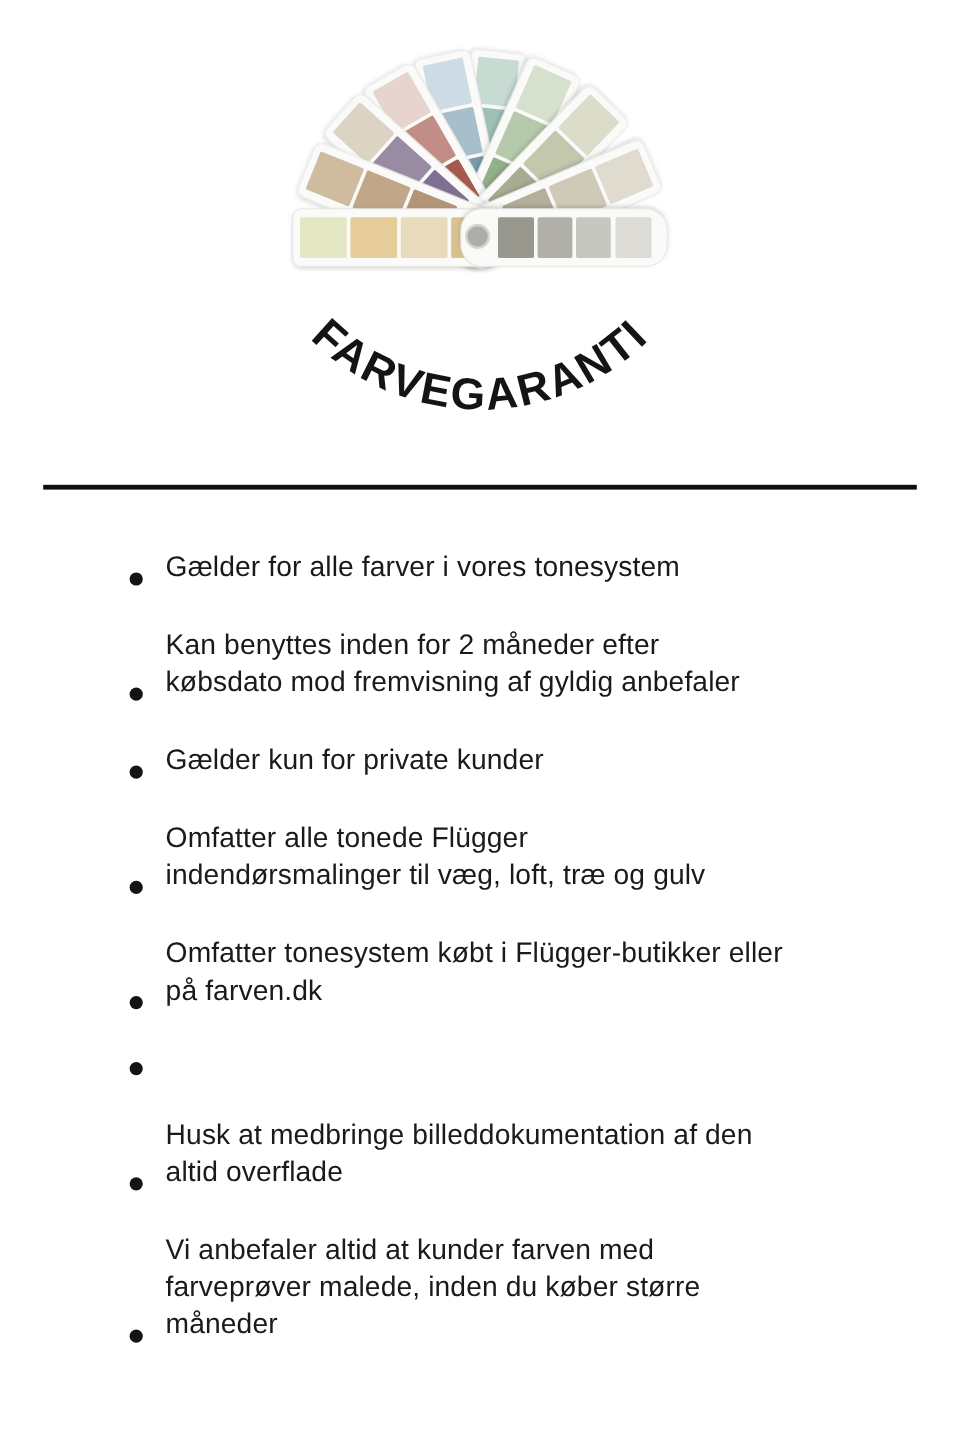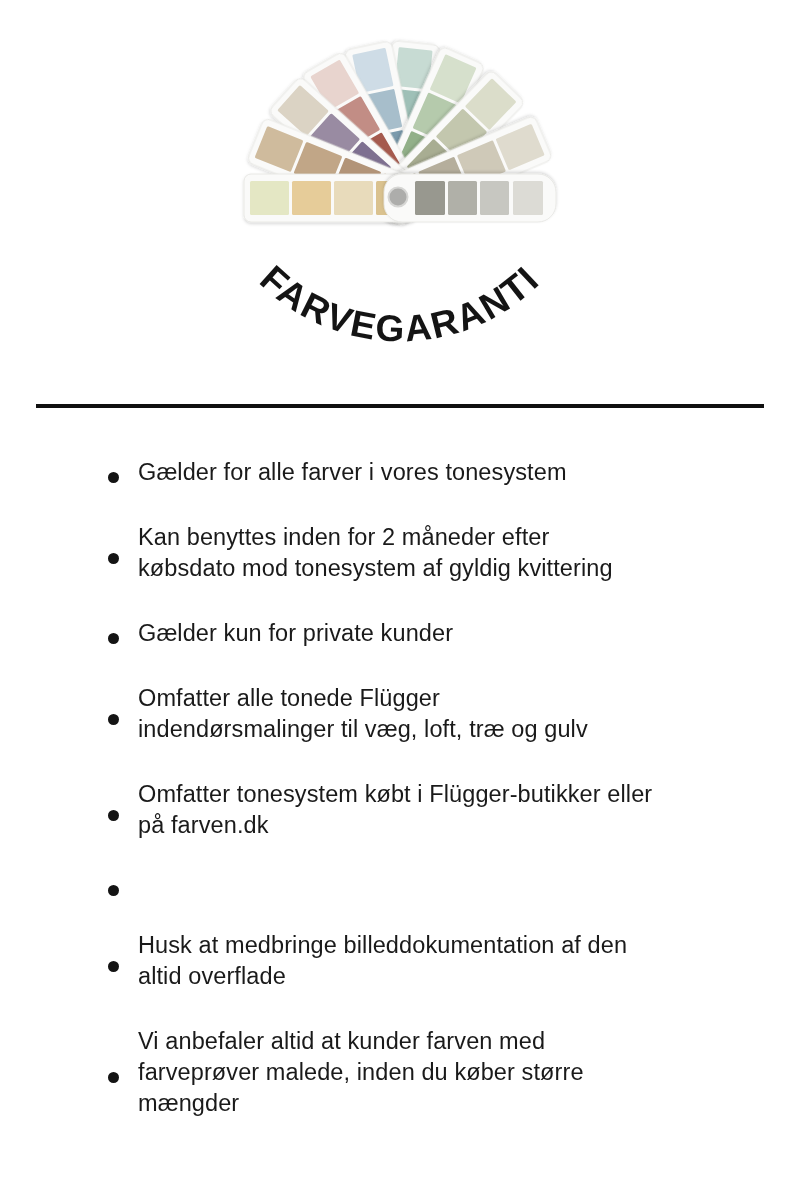--- a/index.html
+++ b/index.html
@@ -23,21 +23,21 @@
     background:#101010;
     margin:34px 36px 0 36px;
   }
   ul.glist{
     list-style:none;
     margin:49px 0 0 0;
     padding:0 50px 0 108px;
   }
   li.gitem{
     display:flex;
-    align-items:center;
+    align-items:flex-end;
     margin-bottom:34px;
   }
   .dot{
     flex:none;
     width:11px;height:11px;
     border-radius:50%;
     background:#141414;
     margin-top:10px;
   }
   .gtxt{
@@ -147,21 +147,21 @@
       <li class="gitem">
         <span class="dot"></span>
         <div class="gtxt">
           <div>Gælder for alle farver i vores tonesystem</div>
         </div>
       </li>
       <li class="gitem">
         <span class="dot"></span>
         <div class="gtxt">
           <div>Kan benyttes inden for 2 måneder efter</div>
-          <div>købsdato mod tonesystem af gyldig kvittering</div>
+          <div>købsdato mod fremvisning af gyldig anbefaler</div>
         </div>
       </li>
       <li class="gitem">
         <span class="dot"></span>
         <div class="gtxt">
           <div>Gælder kun for private kunder</div>
         </div>
       </li>
       <li class="gitem">
         <span class="dot"></span>
@@ -187,18 +187,18 @@
         <div class="gtxt">
           <div>Husk at medbringe billeddokumentation af den</div>
           <div>altid overflade</div>
         </div>
       </li>
       <li class="gitem">
         <span class="dot"></span>
         <div class="gtxt">
           <div>Vi anbefaler altid at kunder farven med</div>
           <div>farveprøver malede, inden du køber større</div>
-          <div>mængder</div>
+          <div>måneder</div>
         </div>
       </li>
     </ul>
 
 </div>
 
 </body></html>

